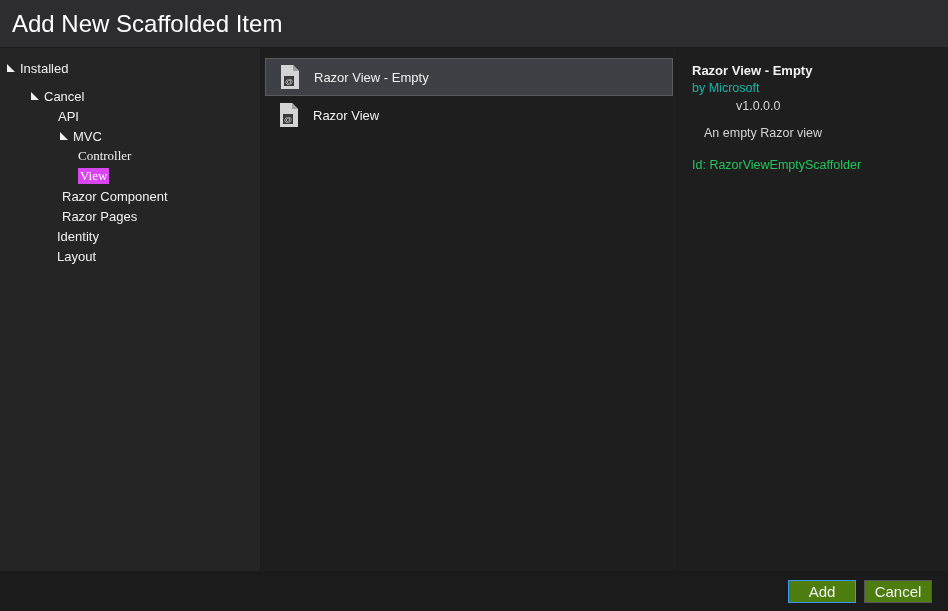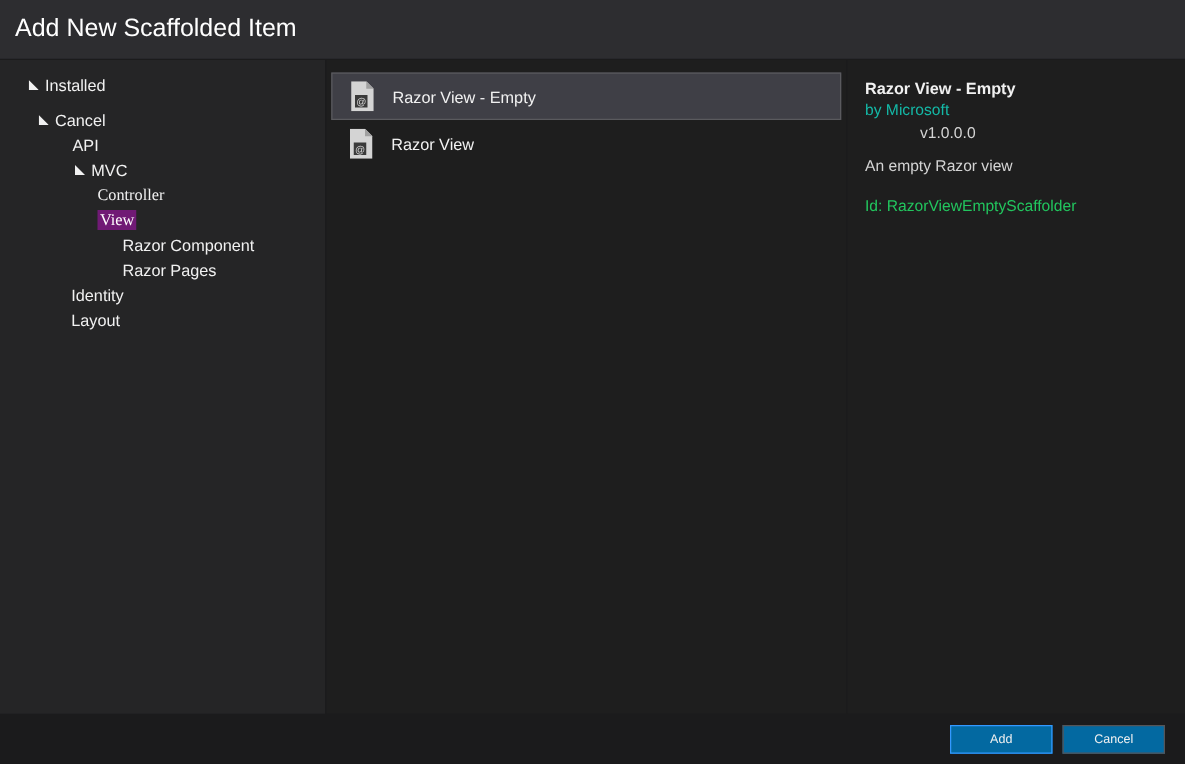--- a/index.html
+++ b/index.html
@@ -14,21 +14,21 @@
     }
     .header {
       height: 48px;
       background: #2d2d30;
       display: flex;
       align-items: center;
       padding: 0 12px;
       border-bottom: 1px solid #1b1b1c;
     }
     .header-title {
-      font-size: 20px;
+      font-size: 24px;
       font-weight: 300;
       color: #ffffff;
     }
     .body {
       display: flex;
       height: calc(100% - 48px - 40px);
     }
     .sidebar {
       width: 260px;
       background: #252526;
@@ -48,30 +48,30 @@
       display: inline-flex;
       align-items: center;
       justify-content: center;
       margin-right: 2px;
     }
     .tree-arrow svg { fill: #f1f1f1; }
     .tree-label {
       color: #f1f1f1;
     }
     .tree-label.selected {
-      background: #701a75;
+      background: #d946ef;
       color: #ffffff;
       padding: 0 2px;
     }
-    .indent-0 { padding-left: 20px; }
+    .indent-0 { padding-left: 4px; }
     .indent-1 { padding-left: 28px; }
     .indent-2 { padding-left: 58px; }
     .indent-3 { padding-left: 78px; font-family: Liberation Serif, serif; }
     .indent-1b { padding-left: 57px; }
-    .indent-2b { padding-left: 98px; }
+    .indent-2b { padding-left: 62px; }
 
     .main {
       flex: 1;
       background: #1e1e1e;
       padding: 10px 0;
       border-left: 1px solid #1b1b1c;
       border-right: 1px solid #1b1b1c;
     }
     .list-item {
       display: flex;
@@ -100,39 +100,39 @@
       width: 270px;
       background: #1e1e1e;
       padding: 14px 14px;
       color: #d4d4d4;
       font-size: 12.5px;
       line-height: 1.4;
     }
     .details-title { color: #f1f1f1; font-weight: 600; font-size: 13px;}
     .details-by { color: #14b8a6; }
     .details-version { color: #d4d4d4; margin-bottom: 10px; margin-left: 44px; }
-    .details-desc { margin-bottom: 14px; }
+    .details-desc { margin-bottom: 14px; margin-left: 12px; }
     .details-id { color: #22c55e; }
 
     .footer {
       height: 40px;
       background: #1b1b1c;
       display: flex;
       align-items: center;
       justify-content: flex-end;
       padding: 0 16px;
       gap: 8px;
     }
     .btn {
       height: 23px;
-      width: 82px;
-      background: #0369a1;
+      width: 68px;
+      background: #4d7c0f;
       border: 1px solid #555558;
       color: #f1f1f1;
-      font-size: 10px;
+      font-size: 15px;
       cursor: pointer;
       display: flex;
       align-items: center;
       justify-content: center;
     }
     .btn.primary {
       border: 1px solid #3399ff;
     }
   </style>
 </head>

